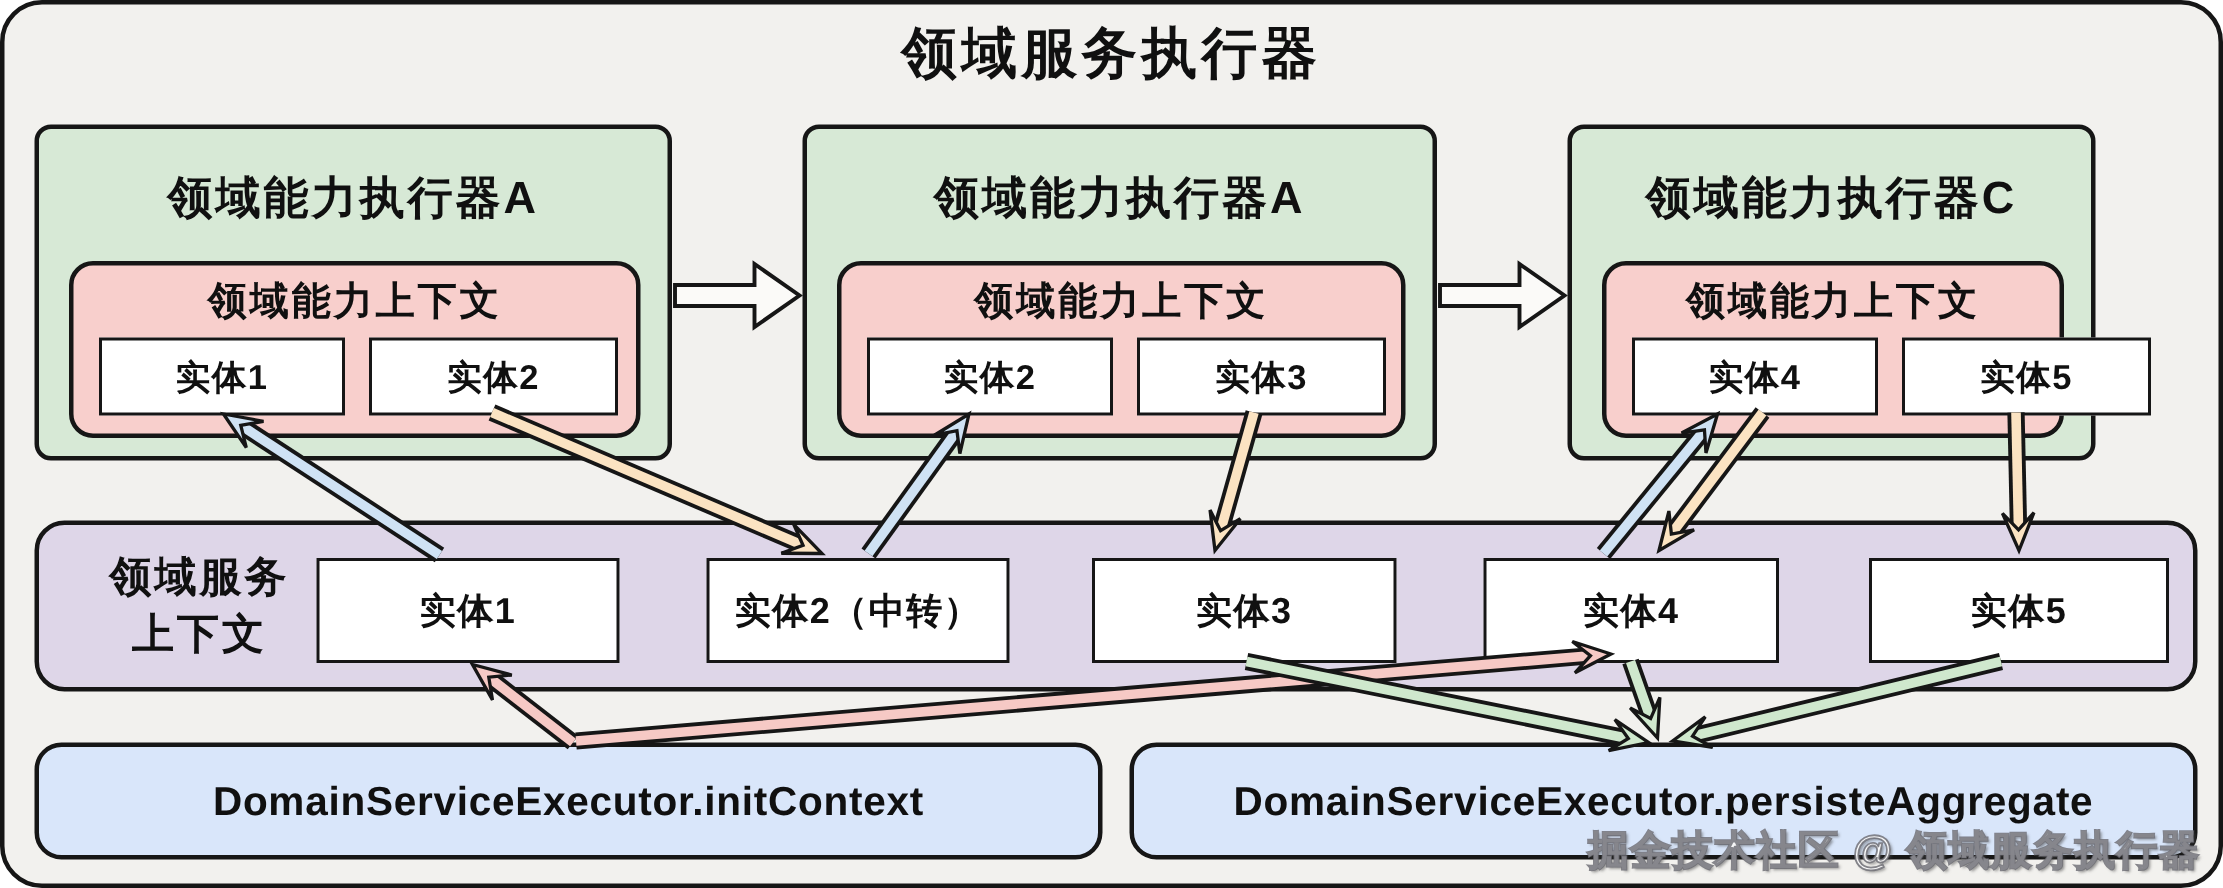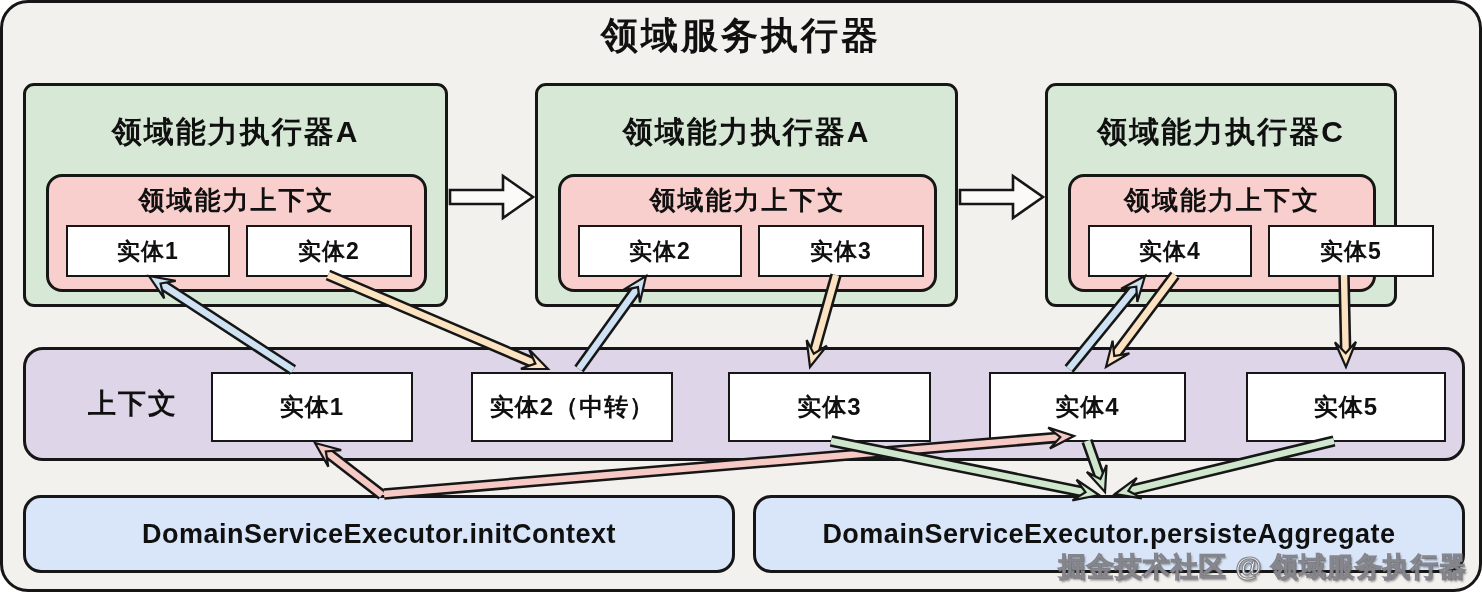--- a/index.html
+++ b/index.html
@@ -120,20 +120,21 @@
     <div class="exec-title">领域能力执行器C</div>
     <div class="ctx">
       <div class="ctx-title">领域能力上下文</div>
       <div class="ent ent-l">实体4</div>
       <div class="ent ent-r">实体5</div>
     </div>
   </div>
 
   <div class="band">
     <div class="band-label">
+        <div>领域服务</div>
         <div>上下文</div>
       </div>
     <div class="se se0">实体1</div>
     <div class="se se1">实体2（中转）</div>
     <div class="se se2">实体3</div>
     <div class="se se3">实体4</div>
     <div class="se se4">实体5</div>
   </div>
 
   <div class="method method-persist">DomainServiceExecutor.persisteAggregate</div>

